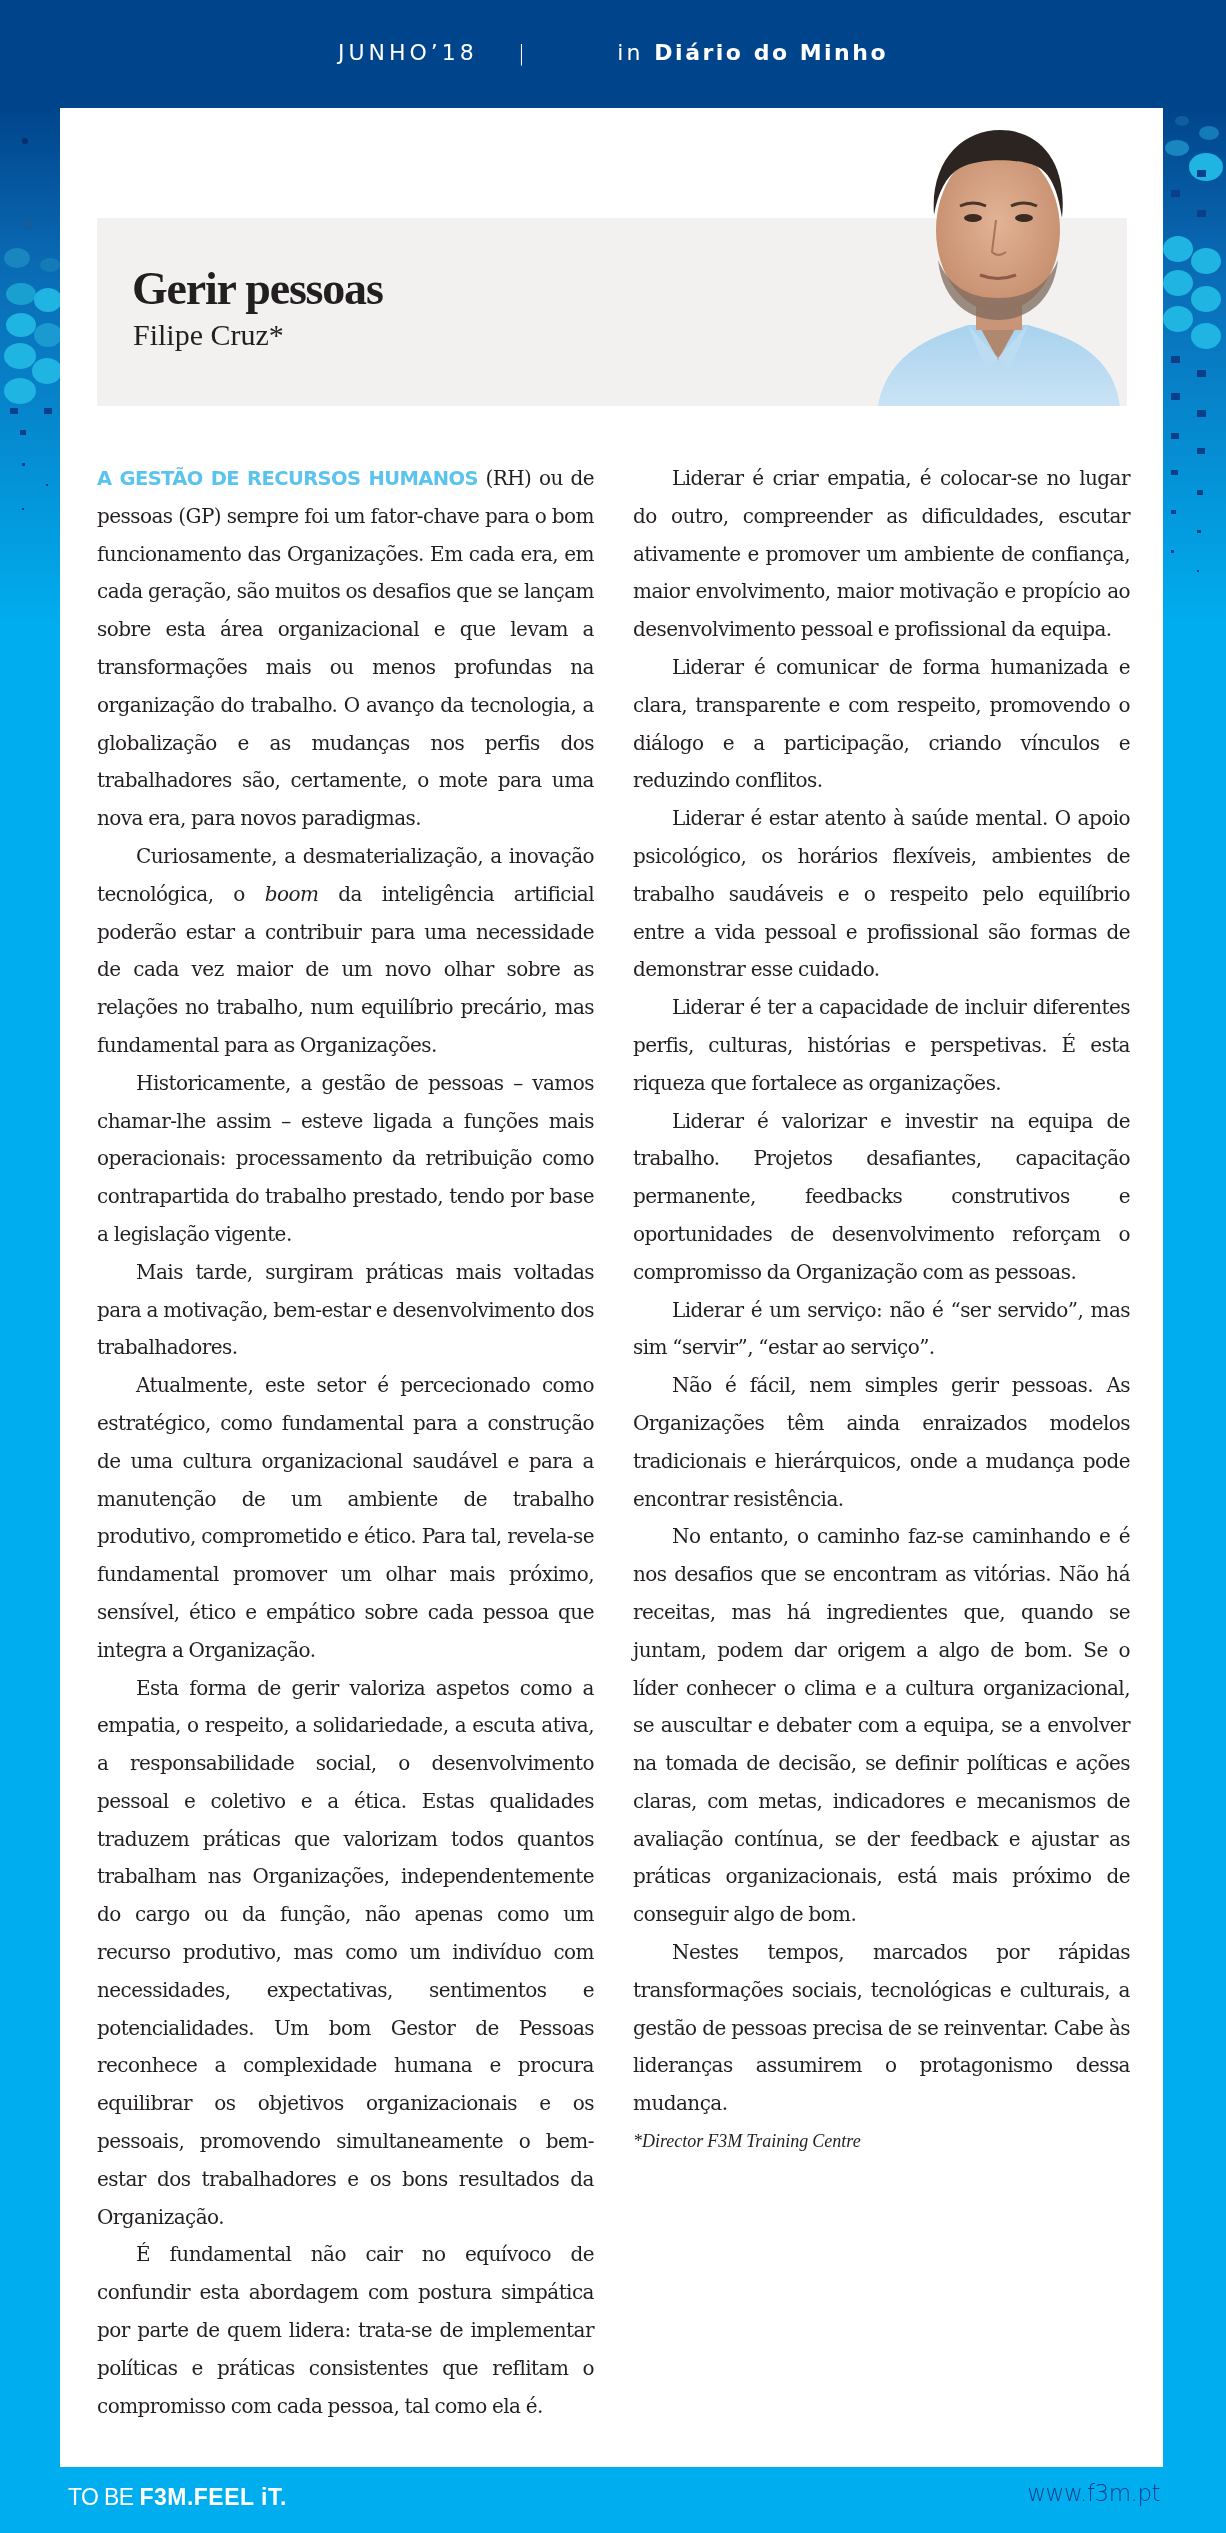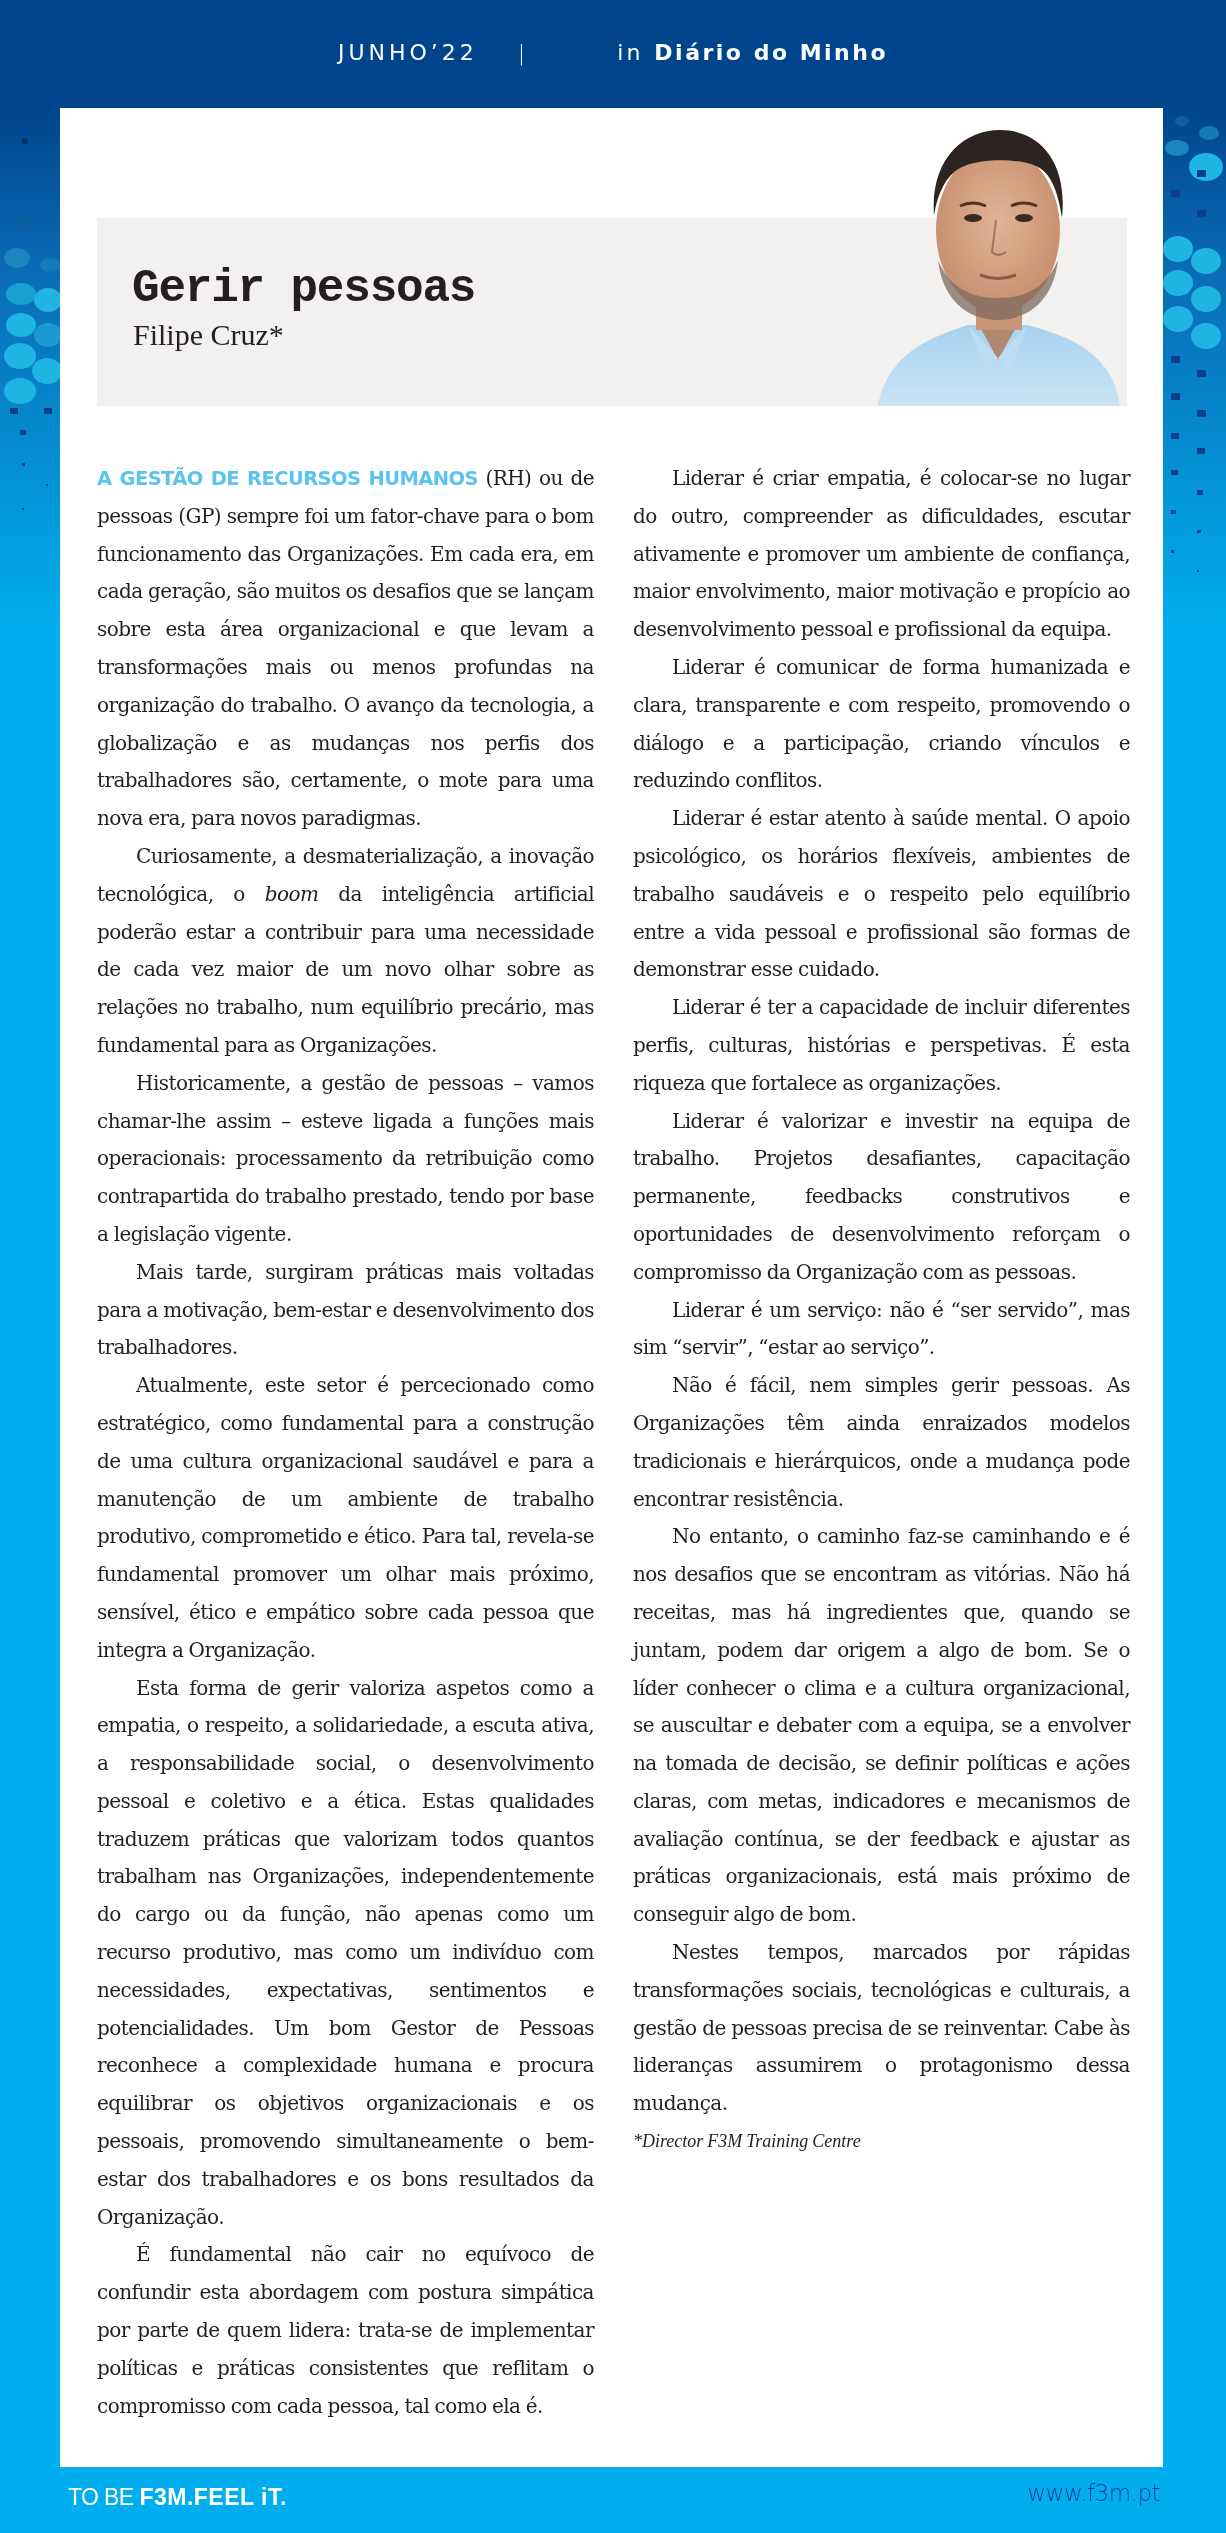--- a/index.html
+++ b/index.html
@@ -34,21 +34,21 @@
   .card {
     position:absolute; left:60px; top:108px; width:1103px; height:2359px;
     background:#ffffff;
   }
   .title-band {
     position:absolute; left:37px; top:110px; width:1030px; height:188px;
     background:#f2f1f0;
   }
   .title {
     position:absolute; left:72px; top:155px;
-    font-family:Liberation Mono, monospace; font-weight:700;
+    font-family:Liberation Serif, serif; font-weight:700;
     font-size:46px; letter-spacing:-1.2px; color:#231f20; margin:0;
     line-height:52px;
   }
   .author {
     position:absolute; left:73px; top:210px;
     font-family:"Liberation Serif", serif; font-size:30px; color:#231f20;
     line-height:34px;
   }
   .photo {
     position:absolute; left:808px; top:12px; width:259px; height:286px;
@@ -134,21 +134,21 @@
   <div class="sq" style="left:34px;top:340px;width:8px;height:6px"></div>
   <div class="sq" style="left:8px;top:362px;width:7px;height:5px"></div>
   <div class="sq" style="left:34px;top:382px;width:6px;height:5px"></div>
   <div class="sq" style="left:8px;top:402px;width:5px;height:4px"></div>
   <div class="sq" style="left:34px;top:422px;width:4px;height:3px"></div>
   <div class="sq" style="left:8px;top:442px;width:3px;height:3px"></div>
   <div class="sq" style="left:34px;top:462px;width:2px;height:2px"></div>
 </div>
 
 <div class="header-line">
-  <span>JUNHO’22</span><span class="sep">|</span><span class="pub-in">in</span> <span class="pub-name">Diário do Minho</span>
+  <span>JUNHO’18</span><span class="sep">|</span><span class="pub-in">in</span> <span class="pub-name">Diário do Minho</span>
 </div>
 
 <div class="card">
   <div class="title-band"></div>
   <h1 class="title">Gerir pessoas</h1>
   <div class="author">Filipe Cruz*</div>
 
   <svg class="photo" viewBox="0 0 259 286" xmlns="http://www.w3.org/2000/svg">
     <defs>
       <linearGradient id="shirt" x1="0" y1="0" x2="0" y2="1">

